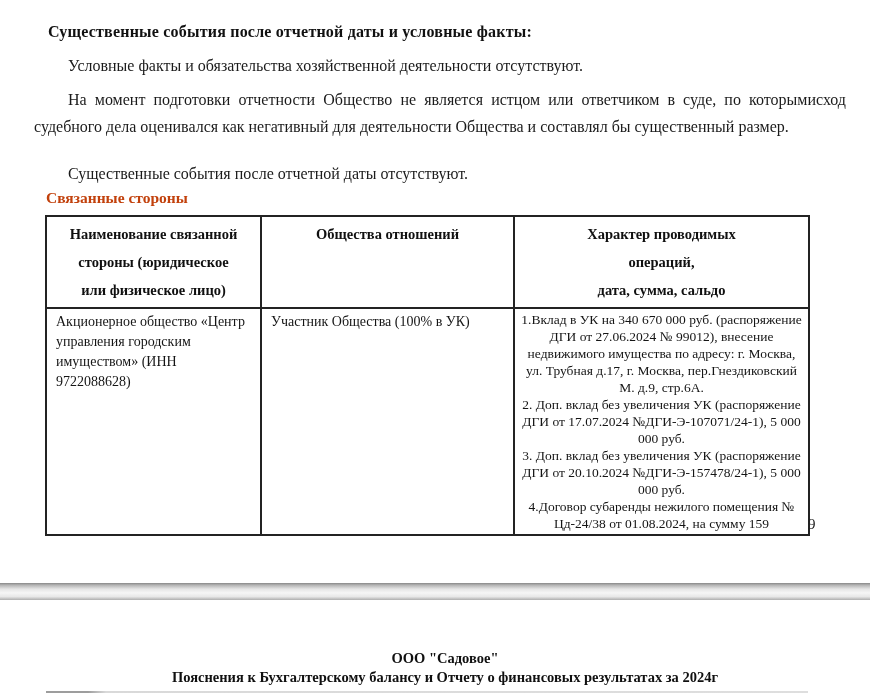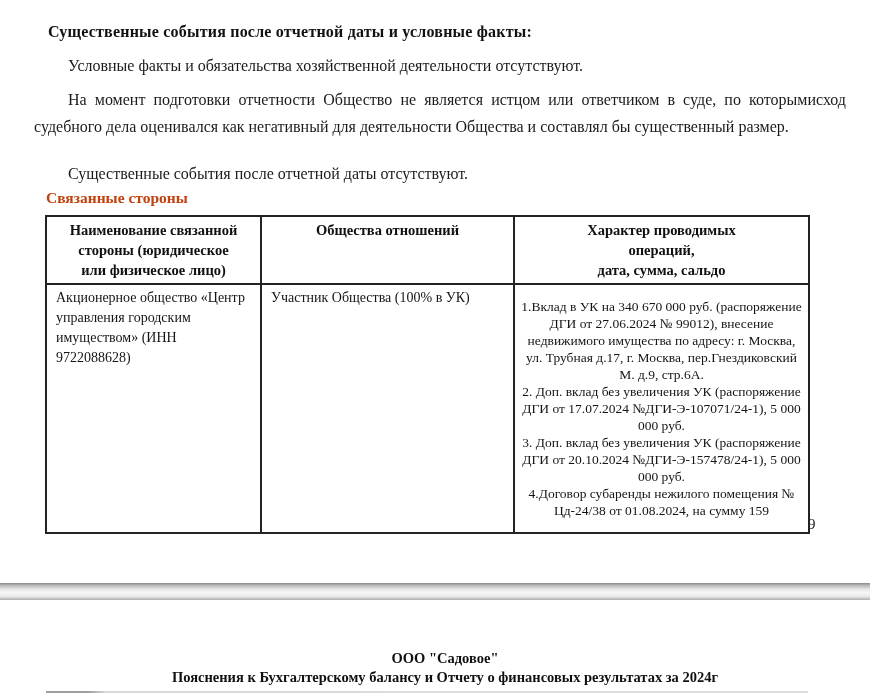--- a/index.html
+++ b/index.html
@@ -32,27 +32,27 @@
     width: 763px; border-collapse: collapse; table-layout: fixed;
     background: #fff;
   }
   table.rel th, table.rel td {
     border: 2px solid #232323;
     vertical-align: top;
     overflow: hidden;
   }
   table.rel th {
     font-size: 14.5px; font-weight: bold; text-align: center;
-    line-height: 20px; padding: 3px 6px; height: 61px; color: #101010;
+    line-height: 28px; padding: 3px 6px; height: 61px; color: #101010;
   }
   .prewrap { white-space: pre-line; }
   table.rel td { height: 222px; color: #151515; }
   td.cell-name { font-size: 14px; line-height: 20px; padding: 3px 10px 3px 9px; text-align: left; }
   td.cell-rel  { font-size: 14px; line-height: 20px; padding: 3px 16px 3px 9px; text-align: left; }
-  td.cell-ops  { font-size: 13.5px; line-height: 17px; padding: 13px 5px; text-align: center; }
+  td.cell-ops  { font-size: 13.5px; line-height: 17px; padding: 2px 5px; text-align: center; }
   td.cell-ops .op { text-align: center; }
 
   .pagenum {
     position: absolute; top: 516px; left: 808px;
     font-size: 15px; color: #222;
   }
 
   
   .separator {
     position: absolute; top: 583px; left: 0; width: 870px; height: 17px;

